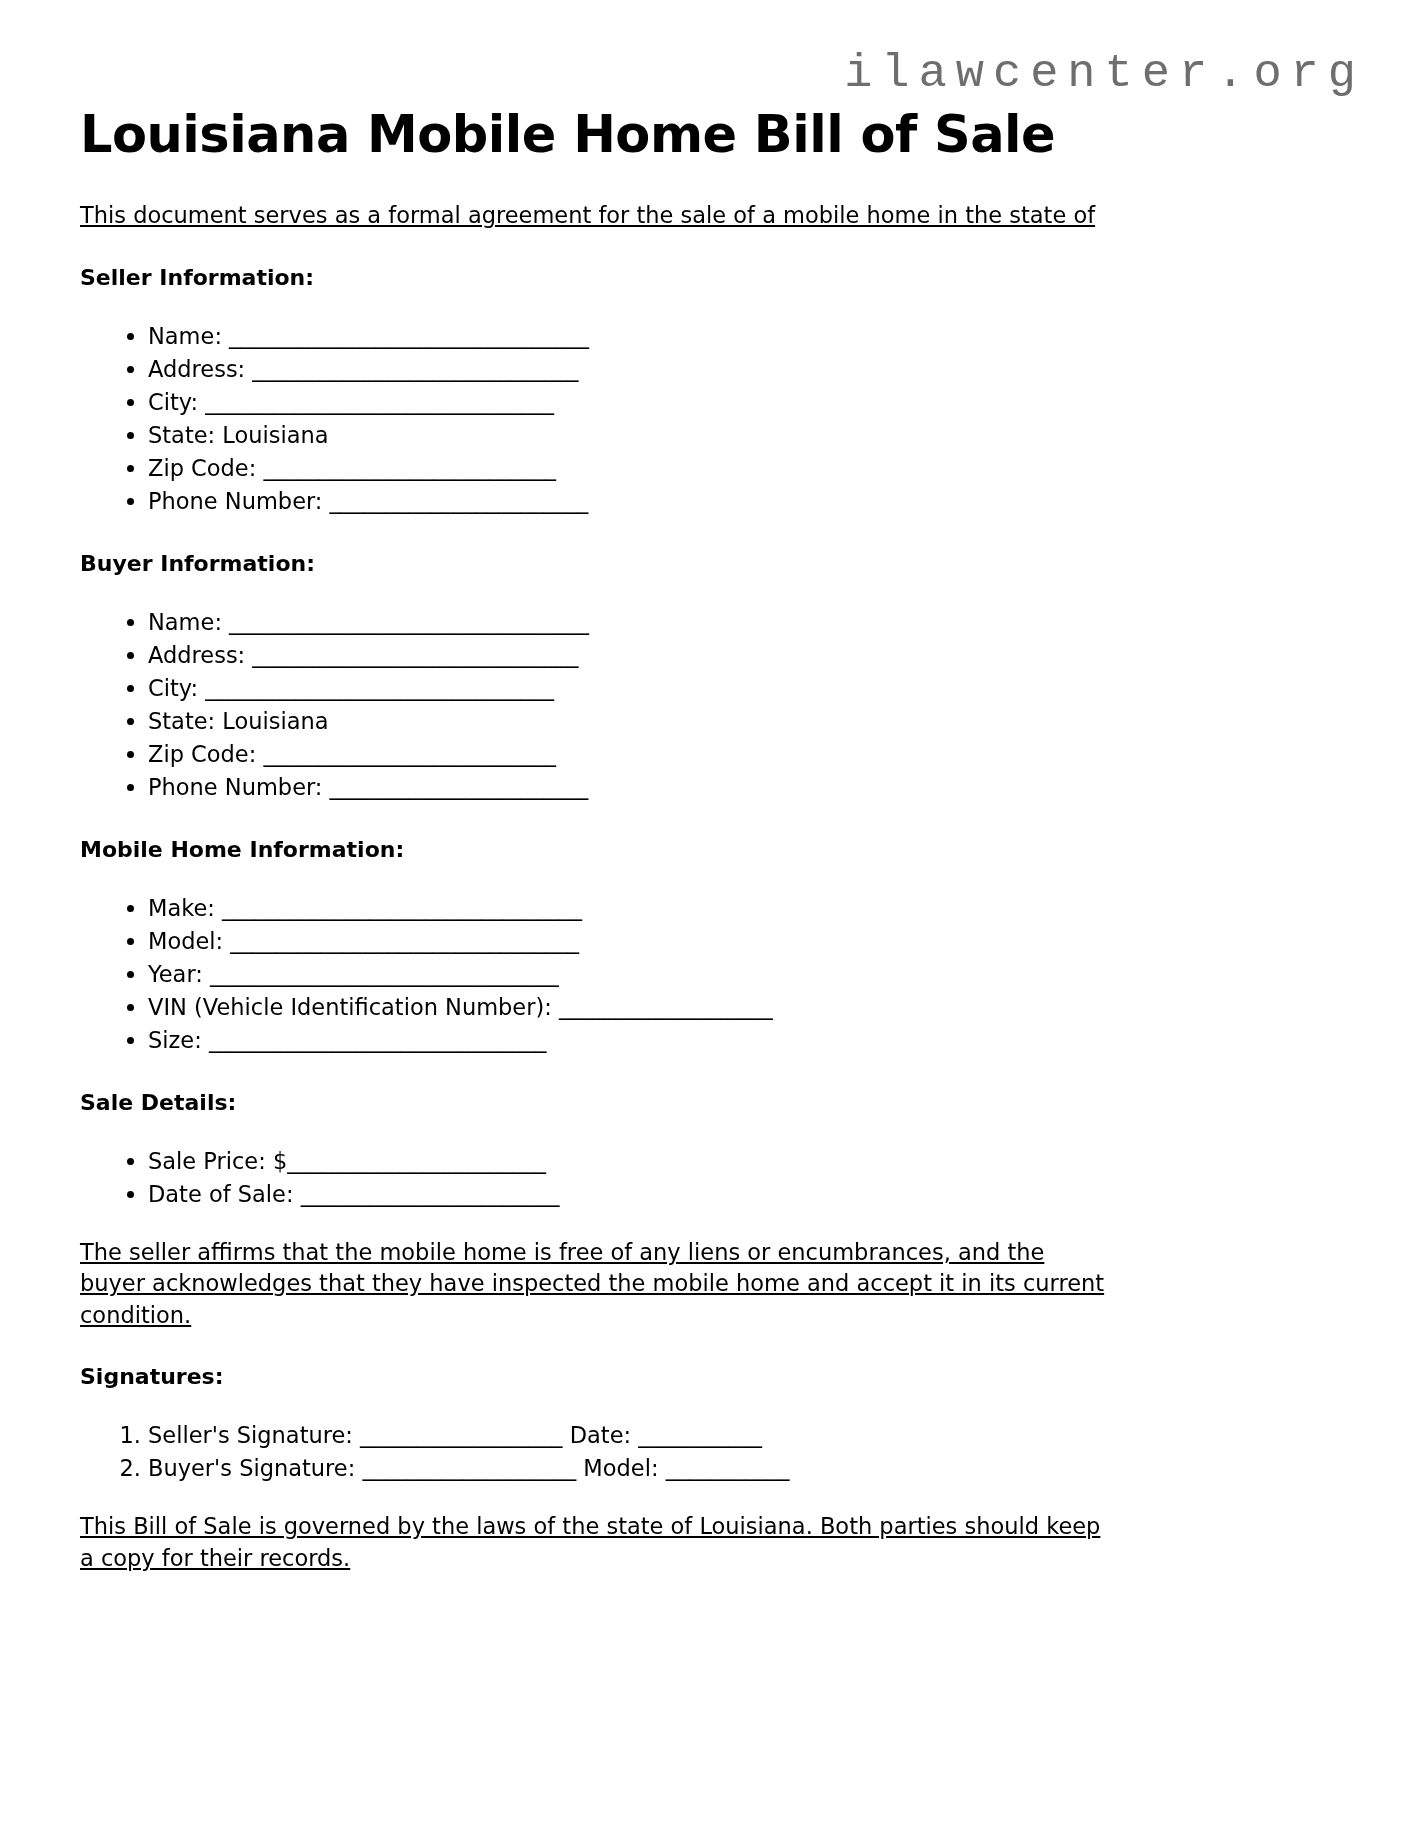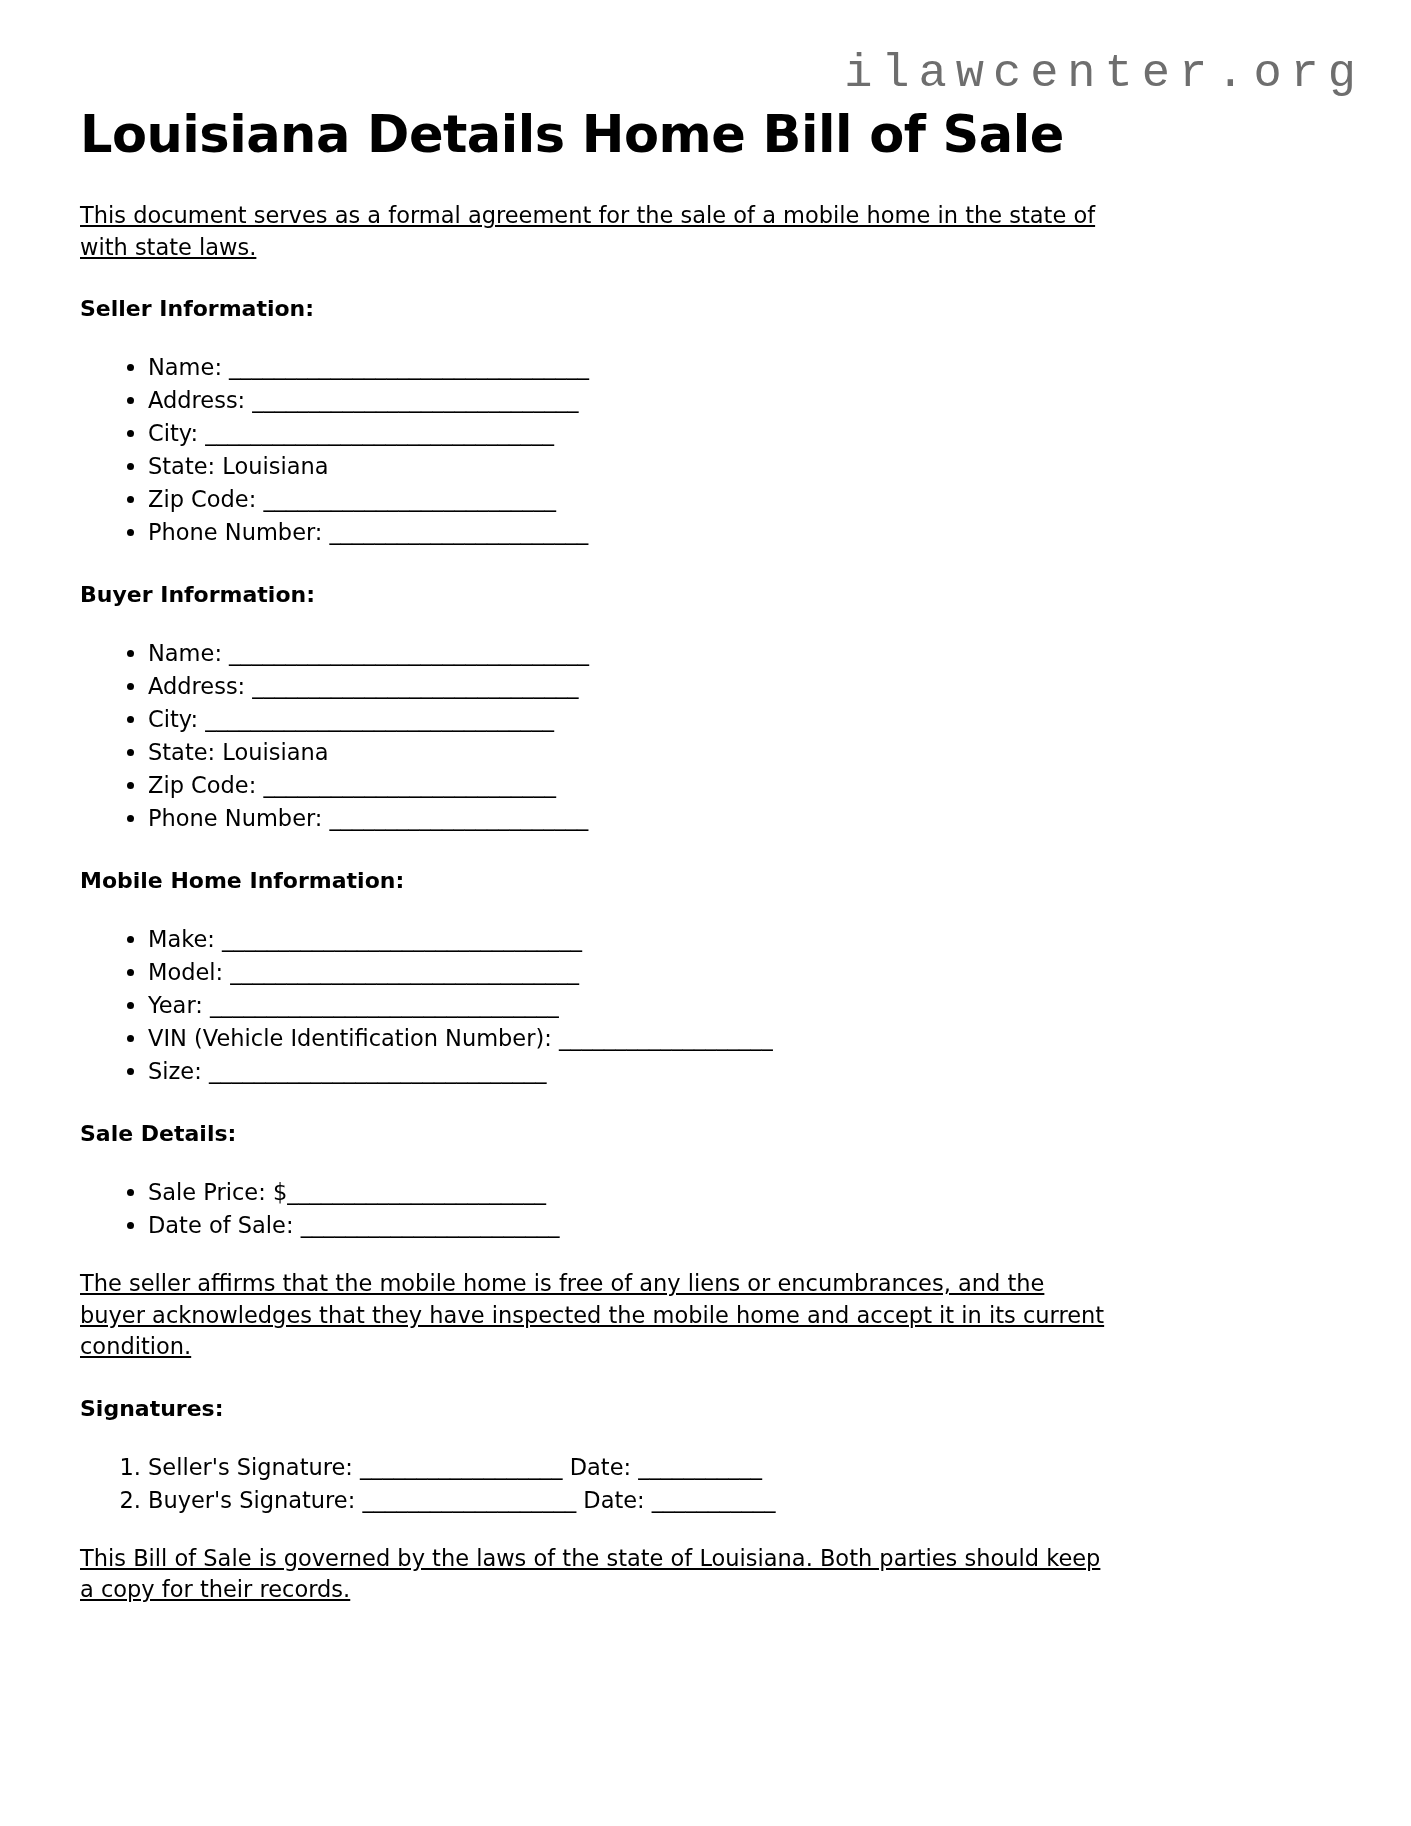--- a/index.html
+++ b/index.html
@@ -61,25 +61,24 @@
     white-space: pre;
   }
 </style>
 </head>
 <body>
 
 <div class="page">
 
   <div class="logo">ilawcenter.org</div>
 
-  <h1 class="title">Louisiana Details Home Bill of Sale</h1>
+  <h1 class="title">Louisiana Mobile Home Bill of Sale</h1>
 
   <p class="para intro">
     <span class="pl">This document serves as a formal agreement for the sale of a mobile home in the state of</span>
-    <span class="pl">with state laws.</span>
   </p>
 
   <h2 class="sect">Seller Information:</h2>
   <ul class="blist">
     <li>Name: ________________________________</li>
     <li>Address: _____________________________</li>
     <li>City: _______________________________</li>
     <li>State: Louisiana</li>
     <li>Zip Code: __________________________</li>
     <li>Phone Number: _______________________</li>
@@ -112,21 +111,21 @@
 
   <p class="para">
     <span class="pl">The seller affirms that the mobile home is free of any liens or encumbrances, and the</span>
     <span class="pl">buyer acknowledges that they have inspected the mobile home and accept it in its current</span>
     <span class="pl">condition.</span>
   </p>
 
   <h2 class="sect">Signatures:</h2>
   <ol class="nlist">
     <li>Seller's Signature: __________________ Date: ___________</li>
-    <li>Buyer's Signature: ___________________ Date: ___________</li>
+    <li>Buyer's Signature: ___________________ Model: ___________</li>
   </ol>
 
   <p class="para">
     <span class="pl">This Bill of Sale is governed by the laws of the state of Louisiana. Both parties should keep</span>
     <span class="pl">a copy for their records.</span>
   </p>
 
 </div>
 
 </body></html>

